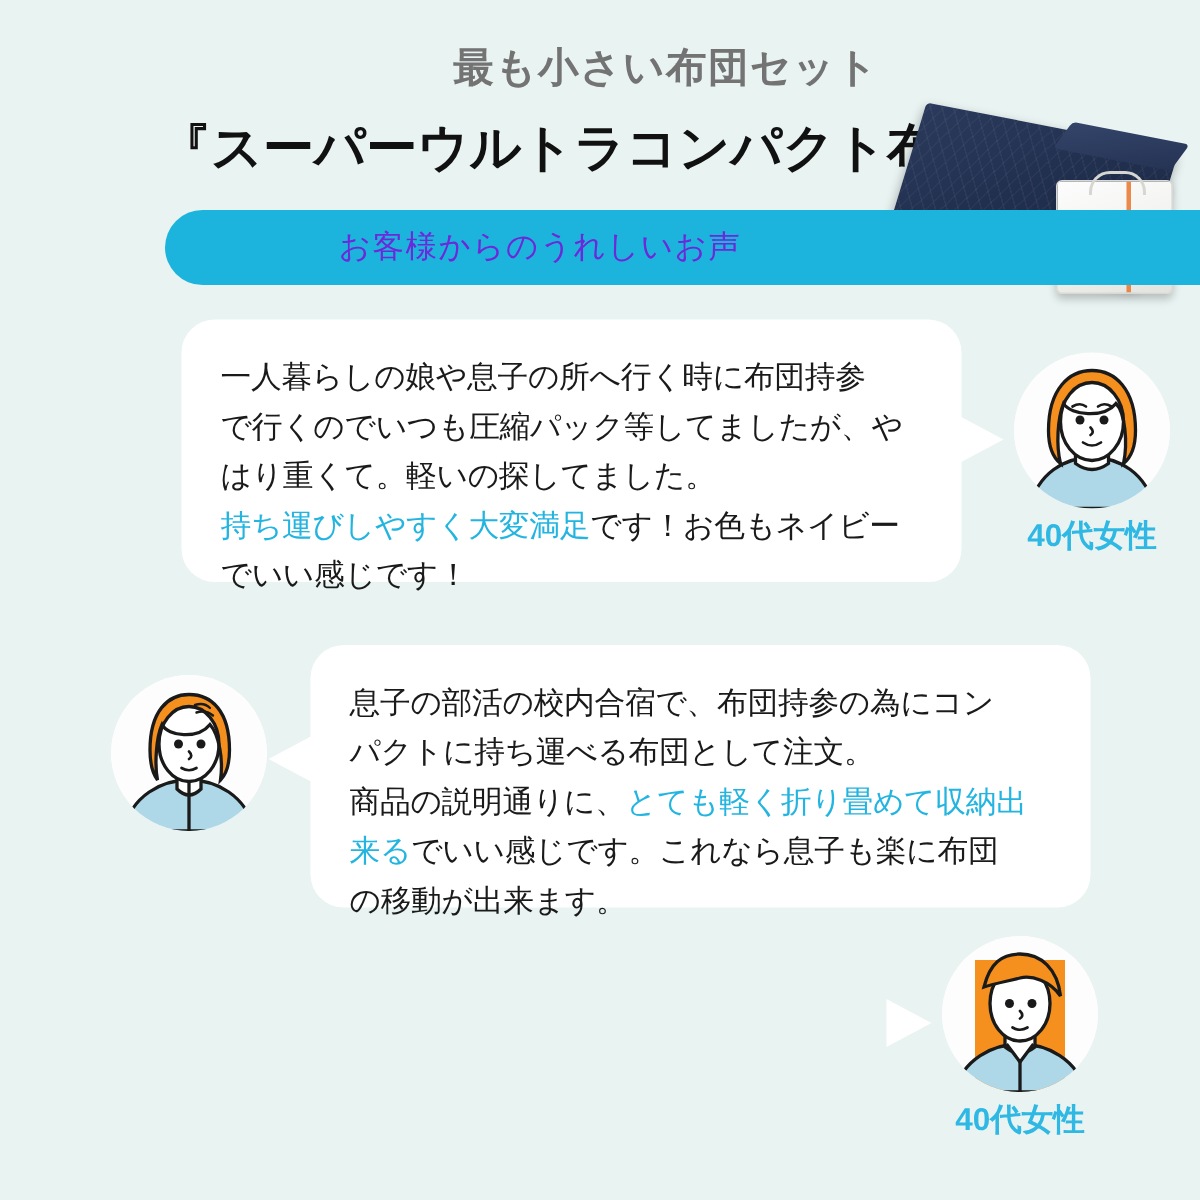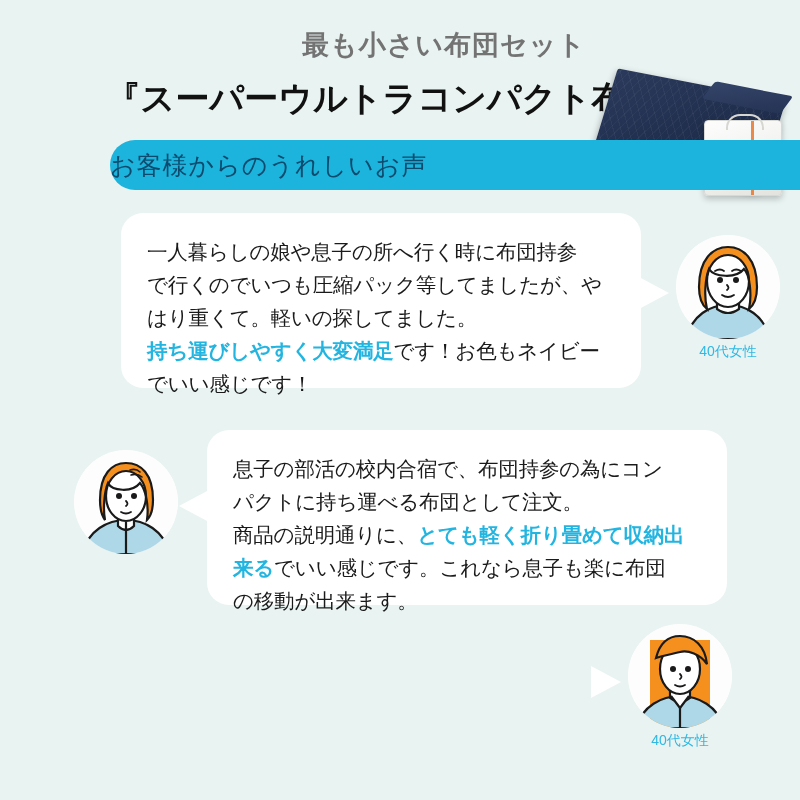--- a/index.html
+++ b/index.html
@@ -154,22 +154,23 @@
     background: #1cb4dc;
     border-radius: 25px 0 0 25px;
   }
   .banner-text {
     position: absolute;
     top: 140px;
     left: 110px;
     width: 500px;
     height: 50px;
     line-height: 50px;
-    color: #0c4a6e;
-    font-size: 25px;
+    text-align: center;
+    color: #6d28d9;
+    font-size: 21px;
     letter-spacing: 1px;
     font-weight: 400;
   }
 
   
   .review {
     position: absolute;
     width: 800px;
   }
   .review-1 { top: 213px; height: 175px; margin-left: 48px; }
@@ -186,21 +187,21 @@
   .bubble p {
     margin: 0;
     font-size: 20.5px;
     line-height: 33px;
     color: #1a1a1a;
     letter-spacing: -0.2px;
     white-space: pre-wrap;
   }
   .hl {
     color: #23b5e0;
-    font-weight: 700;
+    font-weight: 400;
   }
 
   
   .bubble-1 { left: 73px; top: 0; width: 520px; height: 175px; }
   .bubble-2 { left: 207px; top: 0; width: 520px; height: 175px; }
   .bubble-3 { left: 73px; top: 0; width: 520px; height: 178px; }
 
   
   .tail {
     position: absolute;
@@ -235,22 +236,22 @@
     width: 104px;
     height: 104px;
     margin: 0 auto;
     border-radius: 50%;
     background: #fdfdfd;
     overflow: hidden;
     position: relative;
   }
   .avatar-label {
     margin-top: 4px;
-    font-size: 14px;
-    font-weight: 400;
+    font-size: 21px;
+    font-weight: 700;
     color: #2fb8e3;
     letter-spacing: 0px;
   }
 </style>
 </head>
 <body>
 
 <div class="page">
 
   <div class="header">

